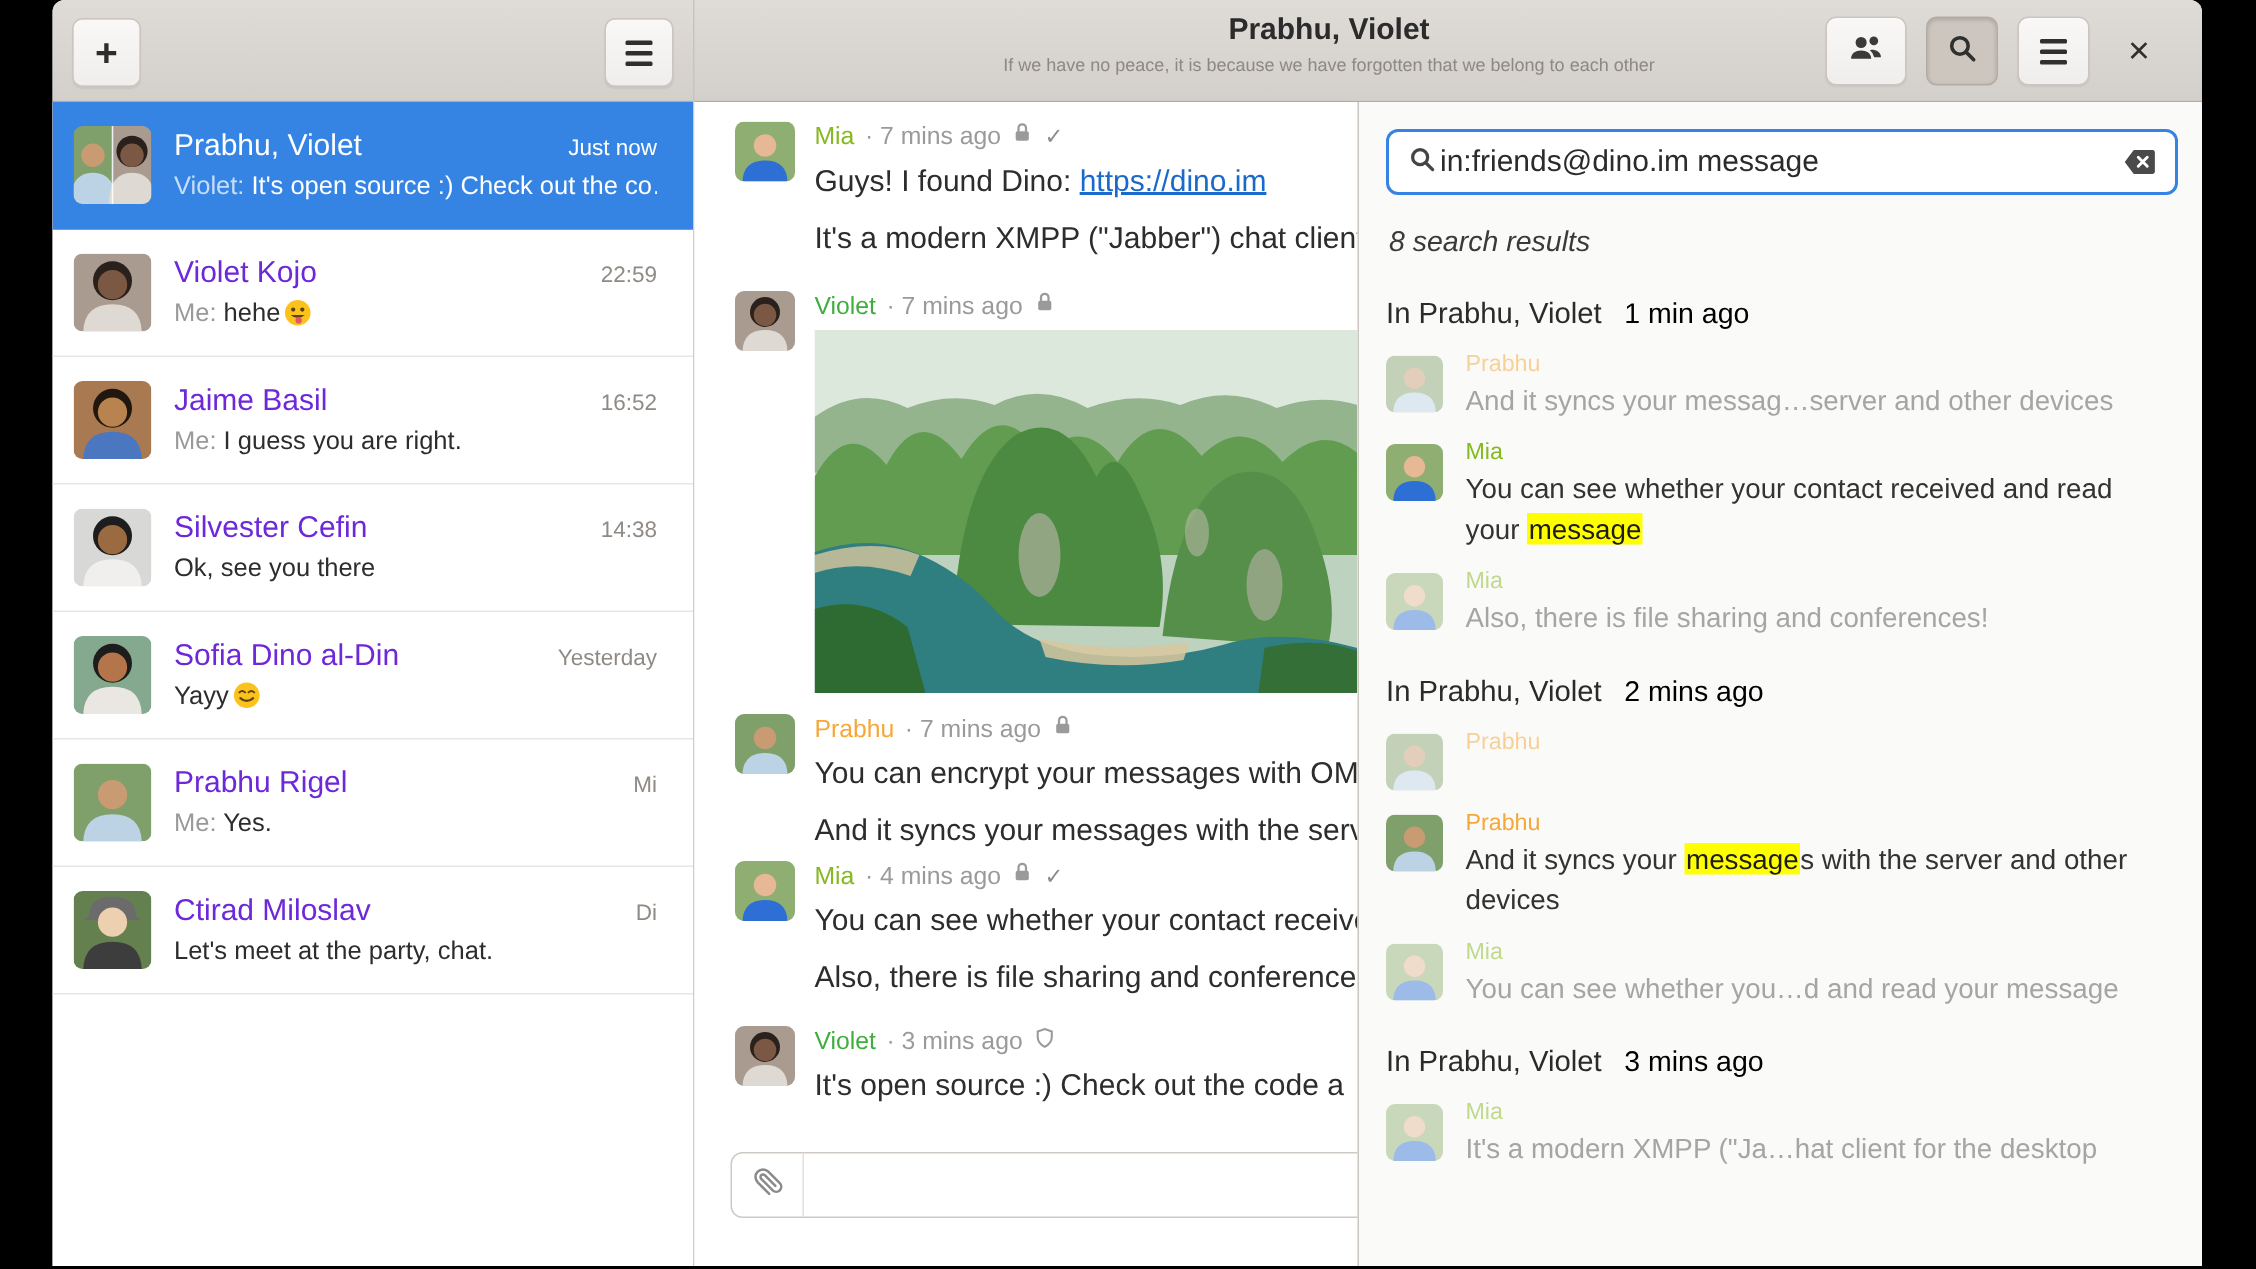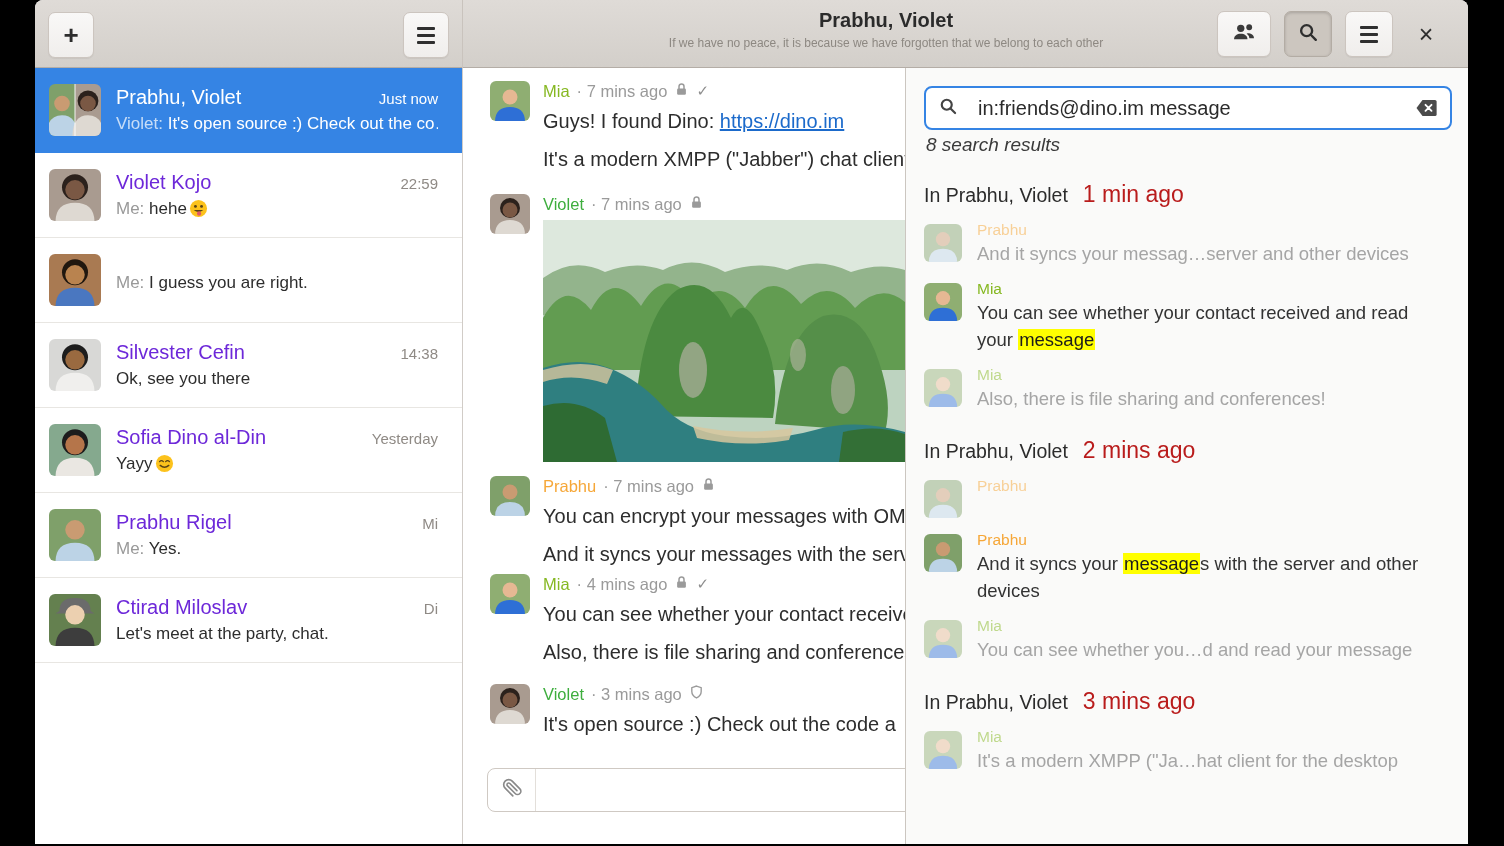--- a/index.html
+++ b/index.html
@@ -63,28 +63,28 @@
   .chat-input{position:absolute;left:24px;bottom:32px;width:762px;height:42px;border:1px solid #cfc9c3;
               border-radius:8px;background:#fff;display:flex;align-items:center;overflow:hidden;}
   .attach{width:47px;height:100%;border-right:1px solid #e3dfda;display:flex;align-items:center;
           justify-content:center;cursor:pointer;flex:none;}
   .chat-text{flex:1;border:none;outline:none;font-size:18px;font-family:inherit;padding:0 10px;background:transparent;}
 
   
   .search-panel{position:absolute;left:870px;top:68px;width:563px;bottom:0;background:#fafaf9;
                 border-left:1px solid #cbc6c0;box-sizing:border-box;padding:18px 16px 0 18px;overflow:hidden;}
   .search-box{height:40px;border:2px solid #3584e4;border-radius:8px;background:#fff;
-              display:flex;align-items:center;padding:0 12px;gap:18px;}
+              display:flex;align-items:center;padding:0 12px;gap:0;}
   .search-input{flex:1;border:none;outline:none;font-size:20px;color:#2b2b2b;background:transparent;font-family:inherit;}
   .clear-btn{flex:none;cursor:pointer;display:flex;align-items:center;}
-  .results-count{font-style:italic;font-size:19px;color:#3a3a3a;margin:4px 2px 0;}
+  .results-count{font-style:italic;font-size:19px;color:#3a3a3a;margin:21px 2px 0;}
   .s-group{margin-top:25px;}
   .s-group-head{display:flex;align-items:baseline;gap:15px;}
   .s-group-title{font-size:19.5px;font-weight:normal;color:#2b2b2b;}
-  .s-group-time{font-size:23px;color:#b91c1c;}
+  .s-group-time{font-size:19px;color:#000000;}
   .s-result{display:flex;gap:15px;margin-top:13px;cursor:pointer;}
   .s-avatar{width:38px;height:38px;border-radius:6px;overflow:hidden;flex:none;margin-top:3px;}
   .s-avatar svg{display:block;}
   .s-name{font-size:15.5px;margin-bottom:1px;}
   .s-text{font-size:18.5px;line-height:27px;color:#333;max-width:462px;}
   .s-result.faded .s-avatar{opacity:.45;}
   .s-result.faded .s-name{opacity:.5;}
   .s-result.faded .s-text{color:#a5a5a5;}
   mark{background:#ffff00;color:#1c1c1c;padding:0 1px;}
 </style>
@@ -191,20 +191,24 @@
         <div class="conv-row">
           <span class="conv-avatar">
             <svg width="52" height="52" viewBox="0 0 40 40">
               <rect width="40" height="40" fill="#a97a52"></rect>
               <circle cx="20" cy="14" r="10" fill="#20170f"></circle>
               <circle cx="20" cy="16" r="7.5" fill="#b9834f"></circle>
               <path d="M5 41 Q5 26 20 26 Q35 26 35 41 Z" fill="#4a77c0"></path>
             </svg>
           </span>
           <div class="conv-main">
+            <div class="conv-top">
+              <span class="conv-name">Jaime Basil</span>
+              <span class="conv-time">16:52</span>
+            </div>
             <div class="conv-preview"><span class="conv-prefix">Me: </span><span>I guess you are right.</span></div>
           </div>
         </div>
         <div class="conv-row">
           <span class="conv-avatar">
             <svg width="52" height="52" viewBox="0 0 40 40">
               <rect width="40" height="40" fill="#d8d8d6"></rect>
               <circle cx="20" cy="14" r="10" fill="#1d1d1d"></circle>
               <circle cx="20" cy="16" r="7.5" fill="#9a6a40"></circle>
               <path d="M5 41 Q5 26 20 26 Q35 26 35 41 Z" fill="#f0efed"></path>

